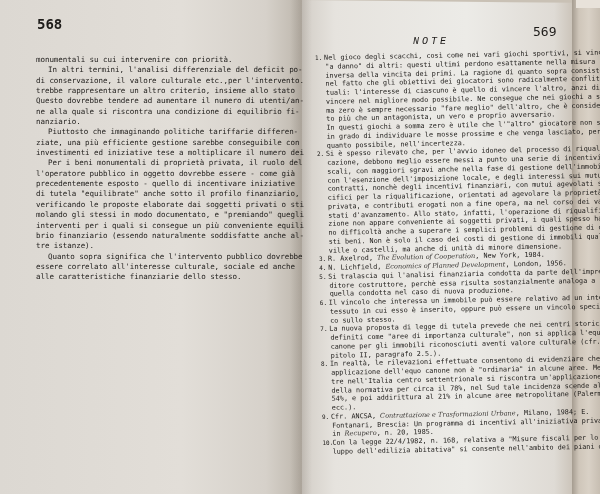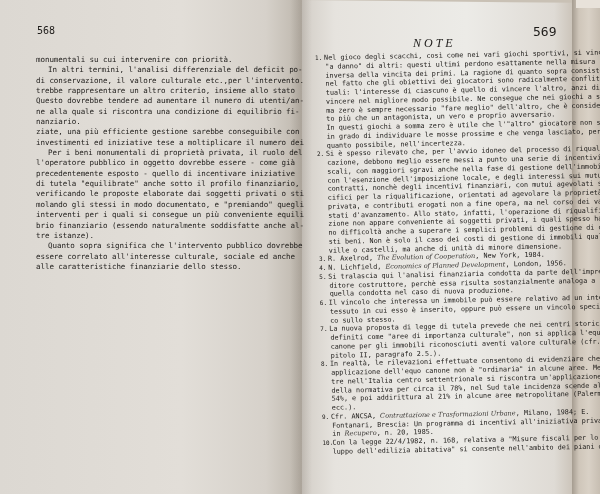--- a/index.html
+++ b/index.html
@@ -26,35 +26,35 @@
     }
     .page-edge-top {
       position: absolute; left: 576px; top: 0; width: 24px; height: 8px;
       background: #e8e2da;
     }
     .spine-shadow {
       position: absolute; left: 290px; top: 0; width: 22px; height: 494px;
       background: linear-gradient(90deg, rgba(0,0,0,0) 0%, rgba(90,80,70,0.18) 50%, rgba(0,0,0,0) 100%);
     }
     .folio-left {
-      position: absolute; left: 37px; top: 25px; font-size: 10px;
+      position: absolute; left: 37px; top: 16px; font-size: 14px; font-weight: bold;
     }
     .left-body {
       position: absolute; left: 36px; top: 55px; width: 256px;
       font-size: 7.5px; line-height: 10.35px; letter-spacing: -0.05px;
     }
     .left-body .ln { display: block; white-space: nowrap; }
 
     .folio-right {
       position: absolute; left: 533px; top: 24px; font-size: 13px;
     }
     .notes-title {
-      position: absolute; left: 413px; top: 36px; font-size: 12px;
+      position: absolute; left: 413px; top: 36px; font-size: 10px;
       font-style: italic; letter-spacing: 3px;
-      font-family: Liberation Serif, serif;
+      font-family: Liberation Mono, monospace;
     }
     .right-body {
       position: absolute; left: 316px; top: 54px; width: 230px;
       font-size: 6.8px; line-height: 8.75px;
       transform: rotate(-1.1deg); transform-origin: left top;
     }
     .note { margin: 0; }
     .note .ln { display: block; white-space: nowrap; }
     .note .ln.cont { padding-left: 9px; }
     .note .num { display: inline-block; width: 9px; margin-left: -1px; font-size: 6px; }
@@ -73,20 +73,21 @@
 <div class="folio-left">568</div>
 
 <div class="left-body">
   <span class="ln">monumentali su cui intervenire con priorità.</span>
   <span class="ln" style="padding-left:12px">In altri termini, l'analisi differenziale del deficit po-</span>
   <span class="ln">di conservazione, il valore culturale etc.,per l'intervento.</span>
   <span class="ln">trebbe rappresentare un altro criterio, insieme allo stato</span>
   <span class="ln">Questo dovrebbe tendere ad aumentare il numero di utenti/an-</span>
   <span class="ln">ne alla quale si riscontra una condizione di equilibrio fi-</span>
   <span class="ln">nanziario.</span>
+  <span class="ln" style="padding-left:12px">Piuttosto che immaginando politiche tariffarie differen-</span>
   <span class="ln">ziate, una più efficiente gestione sarebbe conseguibile con</span>
   <span class="ln">investimenti ed iniziative tese a moltiplicare il numero dei</span>
   <span class="ln" style="padding-left:12px">Per i beni monumentali di proprietà privata, il ruolo del</span>
   <span class="ln">l'operatore pubblico in oggetto dovrebbe essere - come già</span>
   <span class="ln">precedentemente esposto - quello di incentivare iniziative</span>
   <span class="ln">di tutela "equilibrate" anche sotto il profilo finanziario,</span>
   <span class="ln">verificando le proposte elaborate dai soggetti privati o sti</span>
   <span class="ln">molando gli stessi in modo documentato, e "premiando" quegli</span>
   <span class="ln">interventi per i quali si consegue un più conveniente equili</span>
   <span class="ln">brio finanziario (essendo naturalmente soddisfatte anche al-</span>

